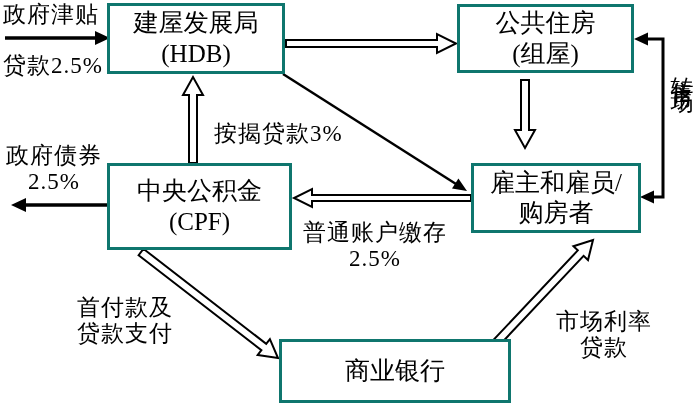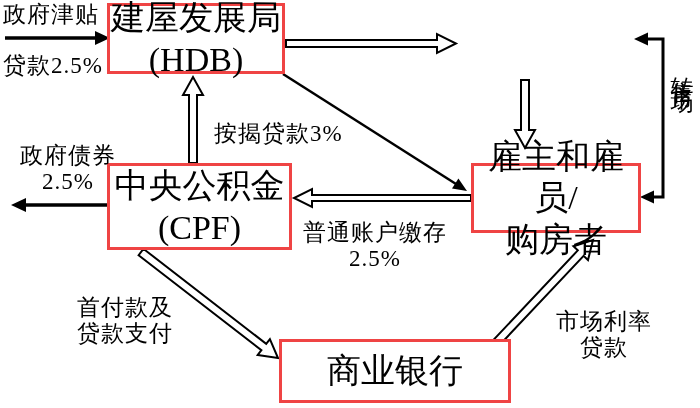--- a/index.html
+++ b/index.html
@@ -2,23 +2,23 @@
 <html><head>
 <meta charset="utf-8">
 <style>
   html,body{margin:0;padding:0;background:#fff;}
   #stage{
     position:relative;width:700px;height:408px;background:#ffffff;
     font-family:"Liberation Serif","DejaVu Serif",serif;color:#000;overflow:hidden;
   }
   #edges{position:absolute;left:0;top:0;width:700px;height:408px;}
   .box{
-    position:absolute;box-sizing:border-box;border:3px solid #ef4444;background:#fff;
+    position:absolute;box-sizing:border-box;border:3px solid #0f766e;background:#fff;
     display:flex;align-items:center;justify-content:center;text-align:center;
-    font-size:34px;line-height:1.22;white-space:pre-line;z-index:2;
+    font-size:25px;line-height:1.22;white-space:pre-line;z-index:2;
   }
   .lbl{
     position:absolute;font-size:23px;line-height:1.15;white-space:pre-line;
     letter-spacing:1px;z-index:3;text-align:center;
   }
   .lbl.left{text-align:left;}
   .vert{
     writing-mode:vertical-rl;text-orientation:upright;letter-spacing:5px;
     text-align:left;
   }
@@ -60,37 +60,39 @@
     <polygon points="471,195 312,195 312,189 294,198 312,207 312,201 471,201" fill="#fff" stroke="#000" stroke-width="2"></polygon>
 
     <polygon points="138.6,255.2 261.4,350.2 257.7,354.9 278,358 269.9,339.1 266.2,343.8 143.4,248.8" fill="#fff" stroke="#000" stroke-width="2"></polygon>
 
     <polygon points="482.9,362.7 583.6,255.8 588,260 593,240 573.4,246.2 577.8,250.4 477.1,357.3" fill="#fff" stroke="#000" stroke-width="2"></polygon>
   </svg>
 
   <div class="box" style="left:107px;top:3px;width:178px;height:71px;">建屋发展局
 (HDB)</div>
 
+  <div class="box" style="left:457px;top:4px;width:177px;height:69px;">公共住房
+(组屋)</div>
 
   <div class="box" style="left:107px;top:163px;width:185px;height:87px;">中央公积金
 (CPF)</div>
 
   <div class="box" style="left:471px;top:163px;width:170px;height:70px;">雇主和雇员/
 购房者</div>
 
   <div class="box" style="left:279px;top:339px;width:232px;height:64px;">商业银行</div>
 
   <div class="lbl left" style="left:3px;top:2px;">政府津贴</div>
 
   <div class="lbl left" style="left:3px;top:53px;font-family:Liberation Serif, serif;">贷款2.5%</div>
 
 
   <div class="lbl left" style="left:214px;top:121px;">按揭贷款3%</div>
 
-  <div class="lbl" style="left:16px;top:143px;width:104px;text-align:center;">政府债券
+  <div class="lbl" style="left:2px;top:143px;width:104px;text-align:center;">政府债券
 2.5%</div>
 
   <div class="lbl" style="left:292px;top:220px;width:166px;">普通账户缴存
 2.5%</div>
 
   <div class="lbl vert" style="left:668px;top:58px;height:120px;">转售市场</div>
 
   <div class="lbl" style="left:66px;top:295px;width:118px;">首付款及
 贷款支付</div>
 

